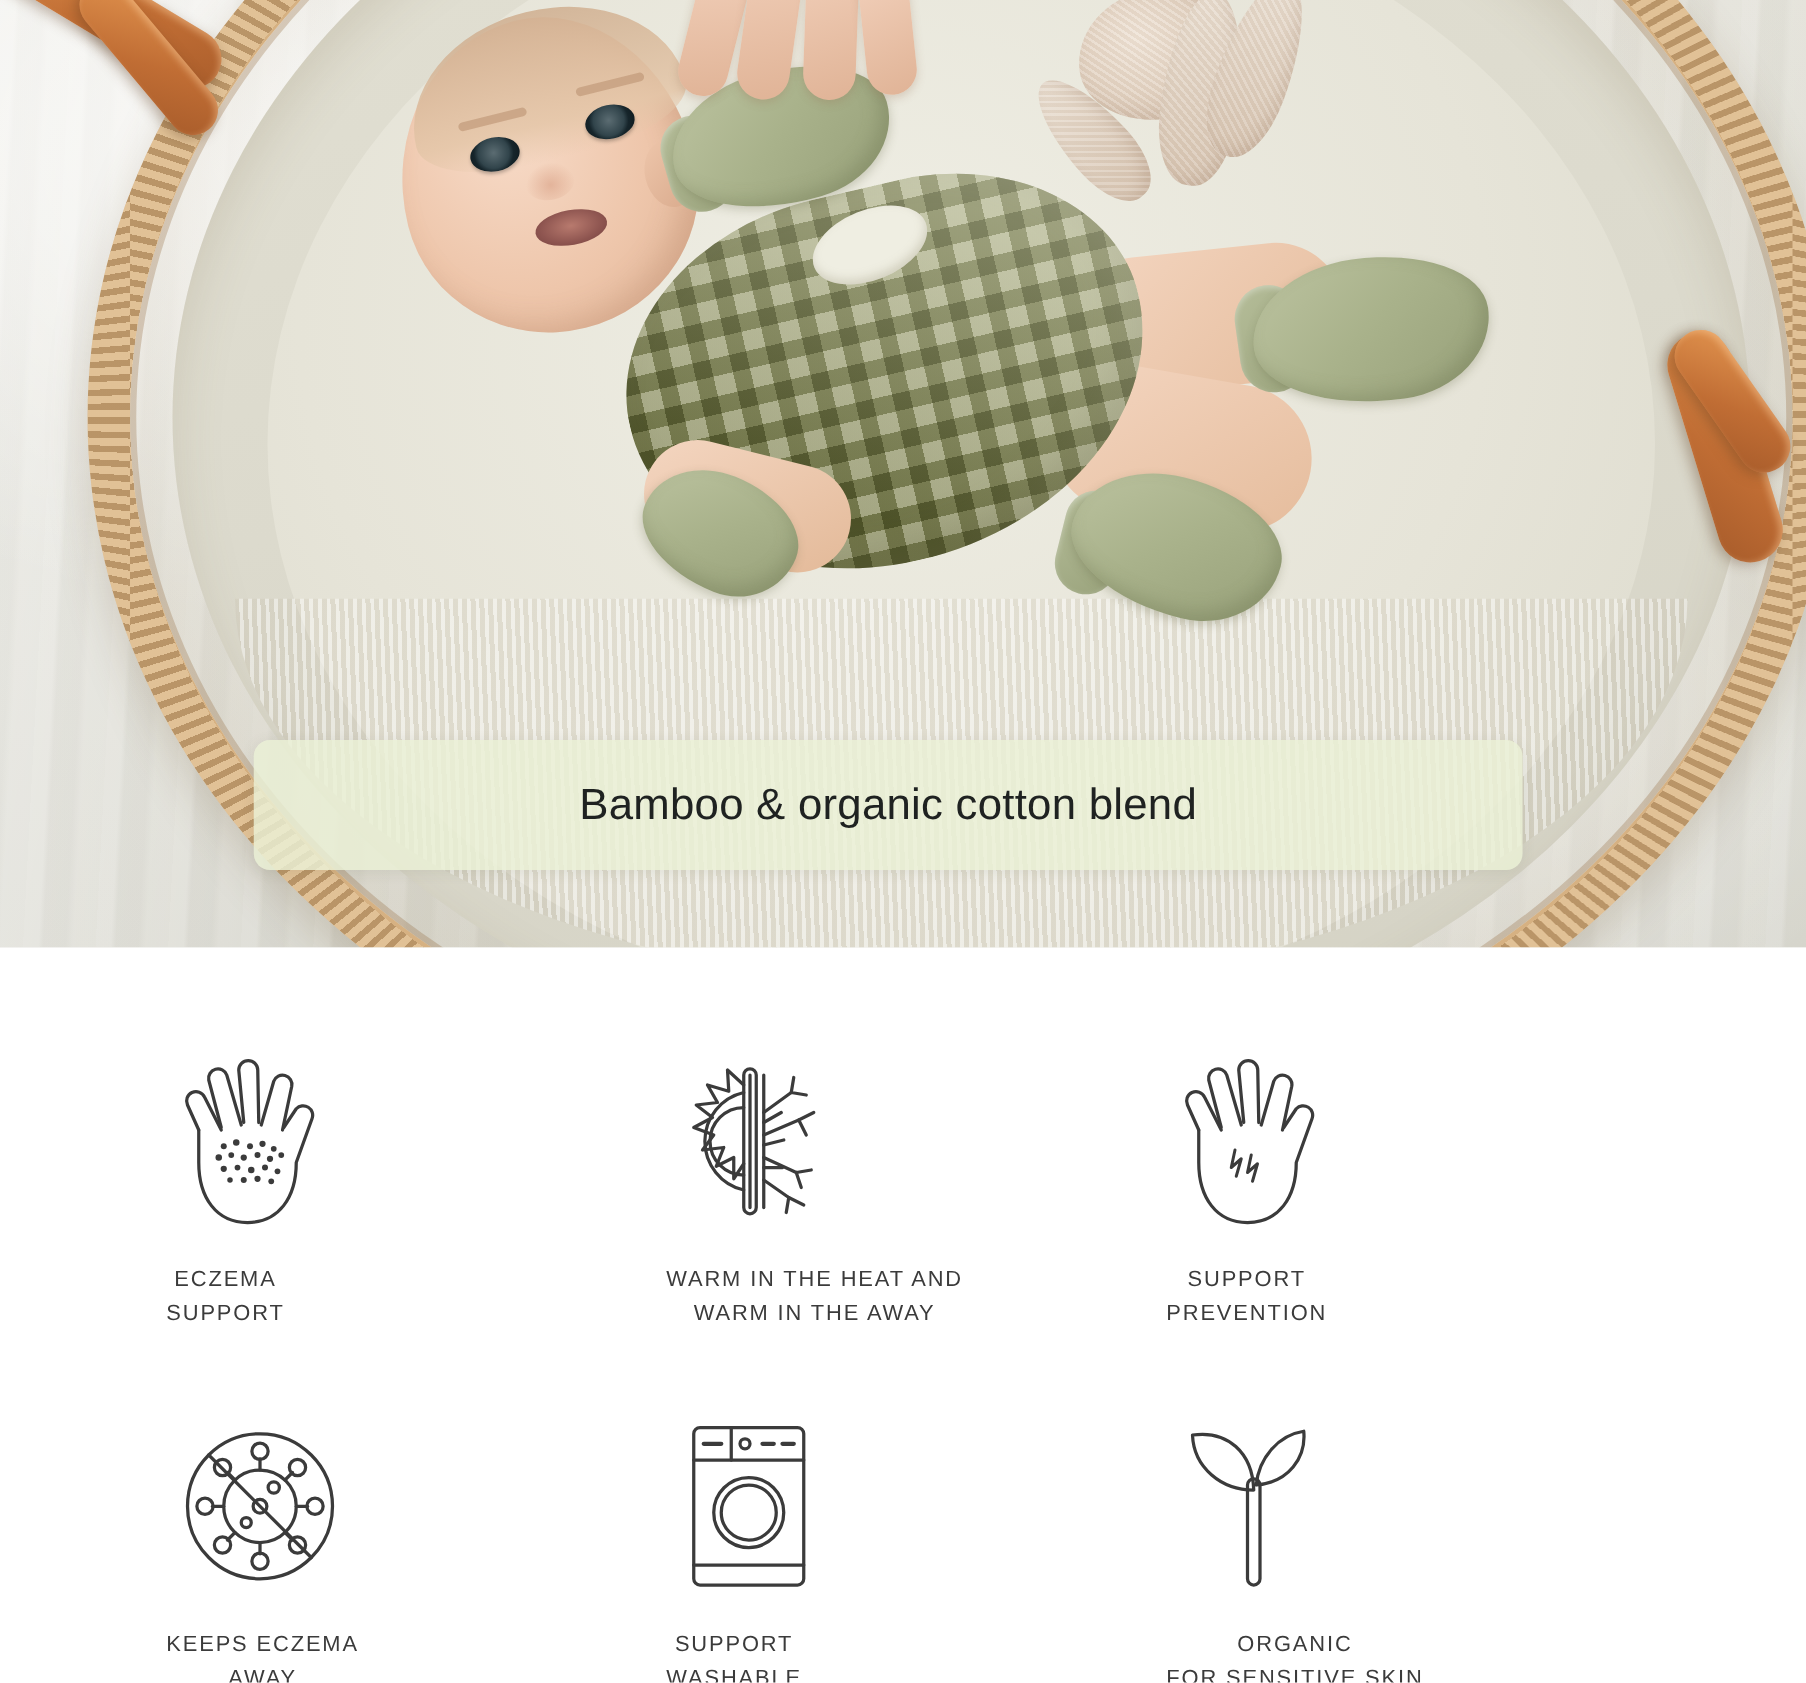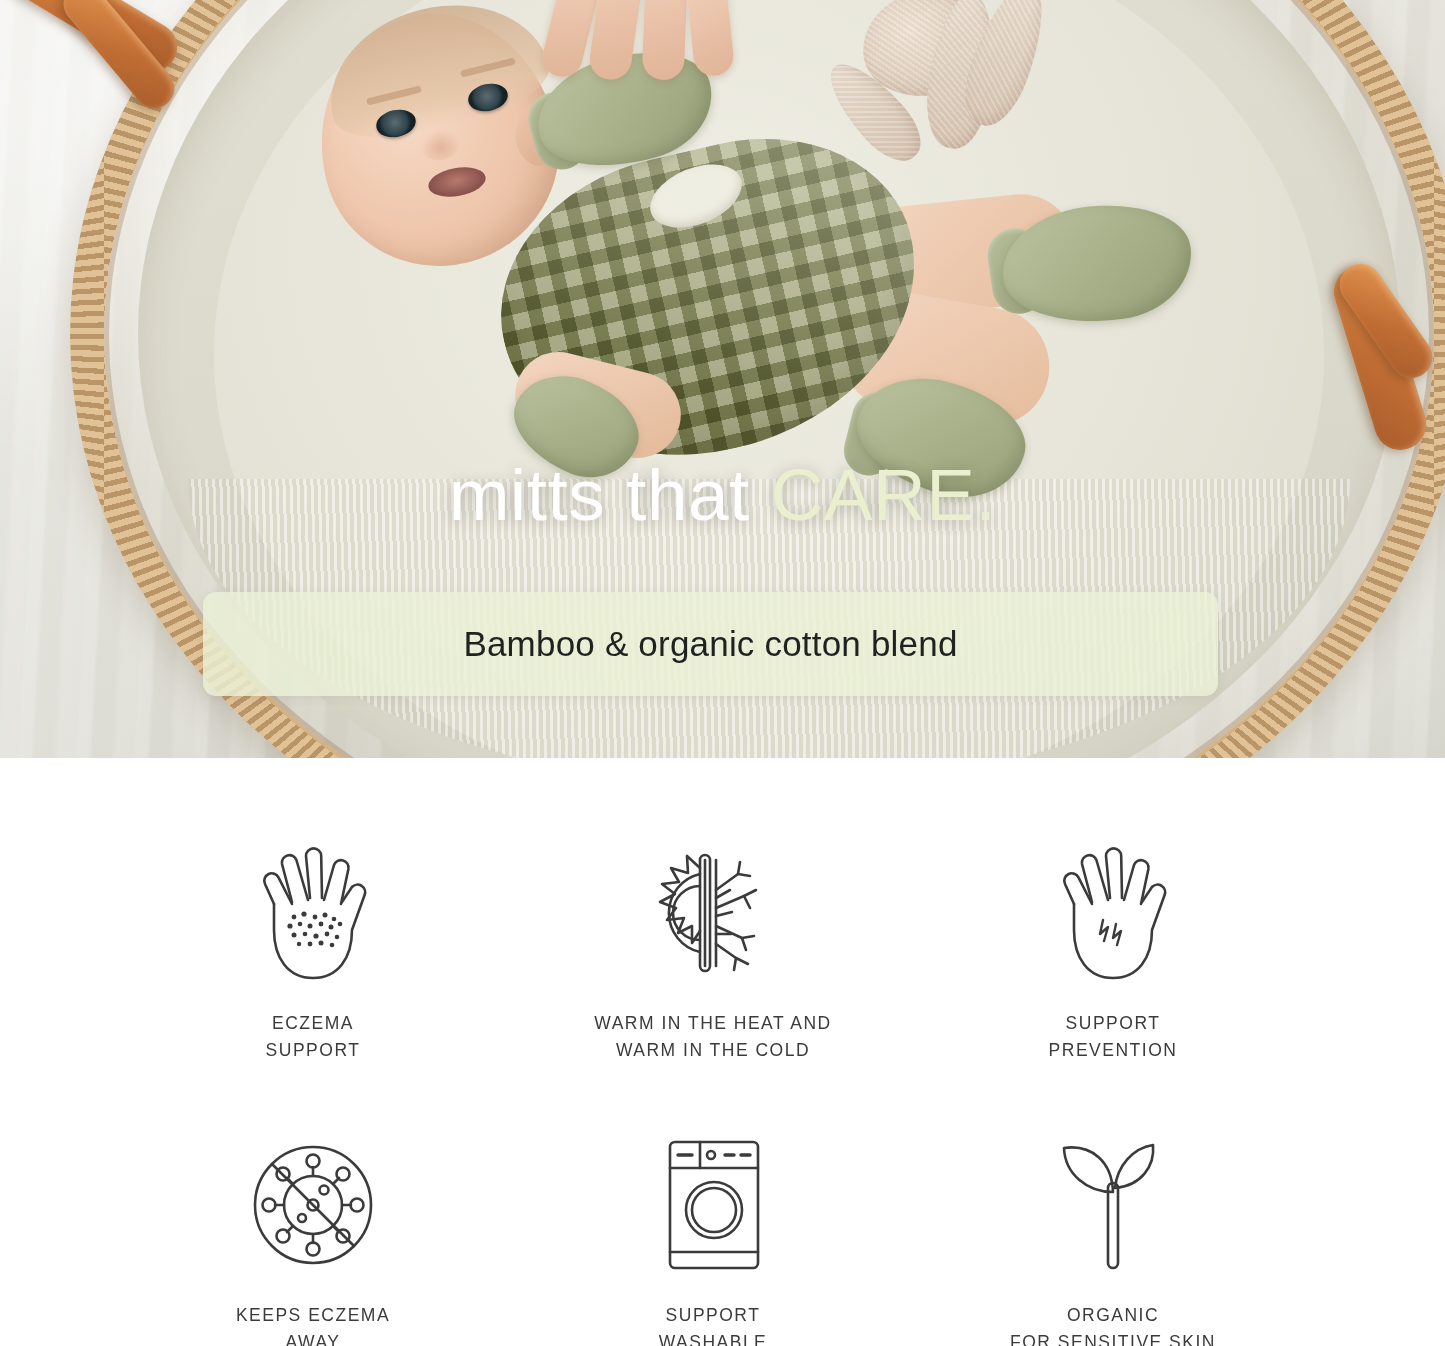--- a/index.html
+++ b/index.html
@@ -143,21 +143,21 @@
   .t-cream{color:#eaefcf;}
 
   .hero-banner{position:absolute;left:203px;top:592px;width:1015px;height:104px;border-radius:13px;
     background:rgba(234,240,214,.82);display:flex;align-items:center;justify-content:center;
     box-shadow:0 2px 10px rgba(90,95,70,.10);}
   .hero-banner-text{font-size:35px;font-weight:400;color:#1f2221;letter-spacing:.2px;}
 
   
   .features{position:absolute;left:0;top:758px;width:1445px;height:588px;background:#fff;}
   .grid{position:absolute;left:0;top:0;width:1445px;}
-  .cell{position:absolute;width:360px;display:flex;flex-direction:column;align-items:center;}
+  .cell{position:absolute;width:360px;display:flex;flex-direction:column;align-items:flex-start;}
   .cell .ico{height:150px;display:flex;align-items:center;justify-content:center;}
   .cap{margin-top:22px;text-align:center;font-size:17.5px;letter-spacing:1.5px;color:#3b3b3b;line-height:1.52;}
   .cap .l2{display:block;}
 
   .c0{left:133px;top:80px;}
   .c1{left:533px;top:80px;}
   .c2{left:933px;top:80px;}
   .c3{left:133px;top:372px;}
   .c4{left:533px;top:372px;}
   .c5{left:933px;top:372px;}
@@ -234,23 +234,20 @@
 
       <div class="adult-hand">
 
         <div class="finger f1"></div>
         <div class="finger f2"></div>
         <div class="finger f3"></div>
         <div class="finger f4"></div>
       </div>
     </div>
 
-    <div class="hero-title">
-      <span class="t-white">mitts that </span><span class="t-cream">CARE.</span>
-    </div>
 
     <div class="hero-banner">
       <span class="hero-banner-text">Bamboo &amp; organic cotton blend</span>
     </div>
   </div>
 
   <div class="features">
     <div class="grid">
 
       <div class="cell c0">
@@ -308,21 +305,21 @@
             <path d="M78 106 L98 120"></path>
             <path d="M100 36 L102 24 M100 36 L112 38"></path>
             <path d="M106 58 L118 52 M106 58 L112 70"></path>
             <path d="M104 100 L116 98 M104 100 L108 112"></path>
             <path d="M98 120 L110 126 M98 120 L96 132"></path>
             <path d="M78 60 L92 52 M78 78 L94 74 M78 96 L93 96"></path>
           </svg>
         </div>
         <div class="cap">
           <span>WARM IN THE HEAT AND</span>
-          <span class="l2">WARM IN THE COLD</span>
+          <span class="l2">WARM IN THE AWAY</span>
         </div>
       </div>
 
       <div class="cell c2">
         <div class="ico">
           <svg width="130" height="150" viewBox="0 0 130 150" fill="none" stroke="#3b3b3b" stroke-width="2.6" stroke-linecap="round" stroke-linejoin="round">
             <path d="M26 66 L17 46 a7.5 7.5 0 0 1 13.6 -6.4 L44 66"></path>
             <path d="M44 64 L34 26 a7.5 7.5 0 0 1 14.4 -4 L60 62"></path>
             <path d="M62 60 L58 18 a7.6 7.6 0 0 1 15.2 0 L74 60"></path>
             <path d="M76 62 L86 27 a7.5 7.5 0 0 1 14.4 4 L93 66"></path>

